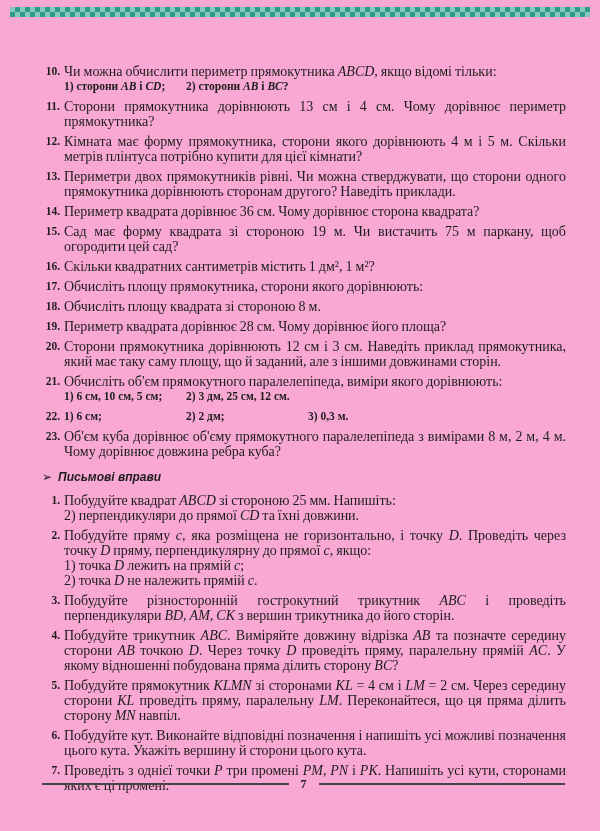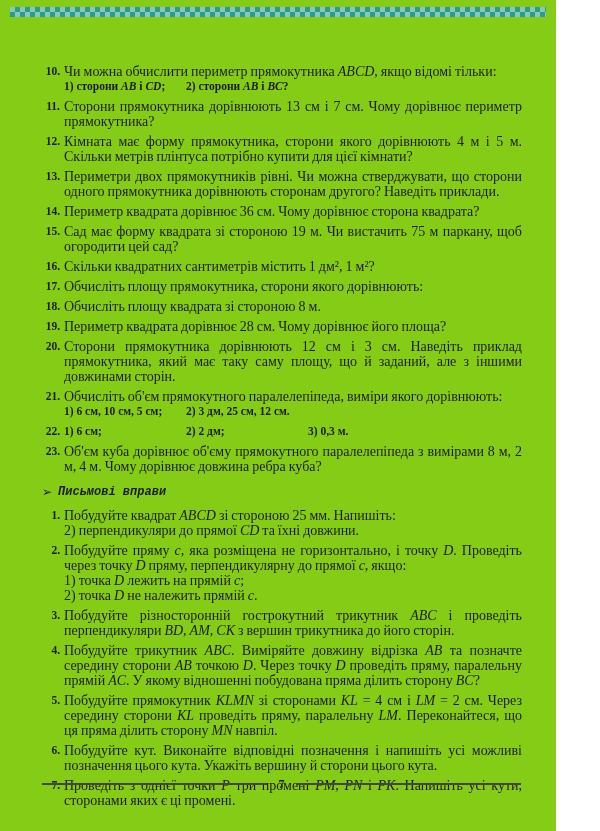--- a/index.html
+++ b/index.html
@@ -1,17 +1,17 @@
 <!DOCTYPE html>
 <html lang="uk" style="--accent: #2d9b8c; --accent-light: #86c7bf; --rule: #454545; --text: #1d1d1d;"><head>
 <meta charset="utf-8">
 <style>
   html,body{margin:0;padding:0;background:#fff;}
   .page{
-    position:relative;width:556px;height:831px;background:#84cc16;overflow:hidden;
+    position:relative;width:600px;height:831px;background:#f9a8d4;overflow:hidden;
     font-family:"Liberation Serif","DejaVu Serif",serif;color:var(--text,#1d1d1d);
   }
   .top-border{
     position:absolute;top:7px;left:10px;right:10px;height:10px;
     background-image:conic-gradient(var(--accent,#2d9b8c) 90deg,var(--accent-light,#86c7bf) 90deg 180deg,var(--accent,#2d9b8c) 180deg 270deg,var(--accent-light,#86c7bf) 270deg);
     background-size:10px 10px;
   }
   .content{position:absolute;top:64px;left:42px;right:34px;}
   .ex-item{display:flex;margin:0 0 5px 0;}
   .ex-num{
@@ -28,21 +28,21 @@
   .opt{flex:0 0 122px;white-space:nowrap;font-weight:bold;}
   .opt:last-child{flex:0 1 auto;text-align:right;}
   .section-header{
     display:flex;align-items:center;margin:11px 0 9px 0;
     font-family:"Liberation Sans","DejaVu Sans",sans-serif;
   }
   .arrow-bullet{
     font-family:"DejaVu Sans",sans-serif;font-size:12px;line-height:12px;
     margin-right:6px;color:var(--text,#1d1d1d);
   }
-  .section-title{font-size:12px;font-weight:bold;font-style:italic;font-family:Liberation Mono, monospace;}
+  .section-title{font-size:12px;font-weight:bold;font-style:italic;}
   .page-footer{
     position:absolute;left:42px;right:35px;top:778px;
     display:flex;align-items:center;gap:12px;
   }
   .footer-rule{flex:1 1 auto;height:2px;background:var(--rule,#454545);}
   .page-number{font-size:12px;font-weight:bold;line-height:12px;}
 </style>
 </head>
 <body>
 
@@ -57,21 +57,21 @@
             <p class="ex-p">Чи можна обчислити периметр прямокутника <i>ABCD</i>, якщо відомі тільки:</p>
             <div class="opt-row">
               <span class="opt">1) сторони <i>AB</i> і <i>CD</i>;</span>
               <span class="opt">2) сторони <i>AB</i> і <i>BC</i>?</span>
             </div>
           </div>
         </div>
         <div class="ex-item">
           <span class="ex-num">11.</span>
           <div class="ex-body">
-            <p class="ex-p">Сторони прямокутника дорівнюють 13 см і 7 см. Чому дорівнює периметр прямокутника?</p>
+            <p class="ex-p">Сторони прямокутника дорівнюють 13 см і 4 см. Чому дорівнює периметр прямокутника?</p>
           </div>
         </div>
         <div class="ex-item">
           <span class="ex-num">12.</span>
           <div class="ex-body">
             <p class="ex-p">Кімната має форму прямокутника, сторони якого дорівнюють 4 м і 5 м. Скільки метрів плінтуса потрібно купити для цієї кімнати?</p>
           </div>
         </div>
         <div class="ex-item">
           <span class="ex-num">13.</span>

